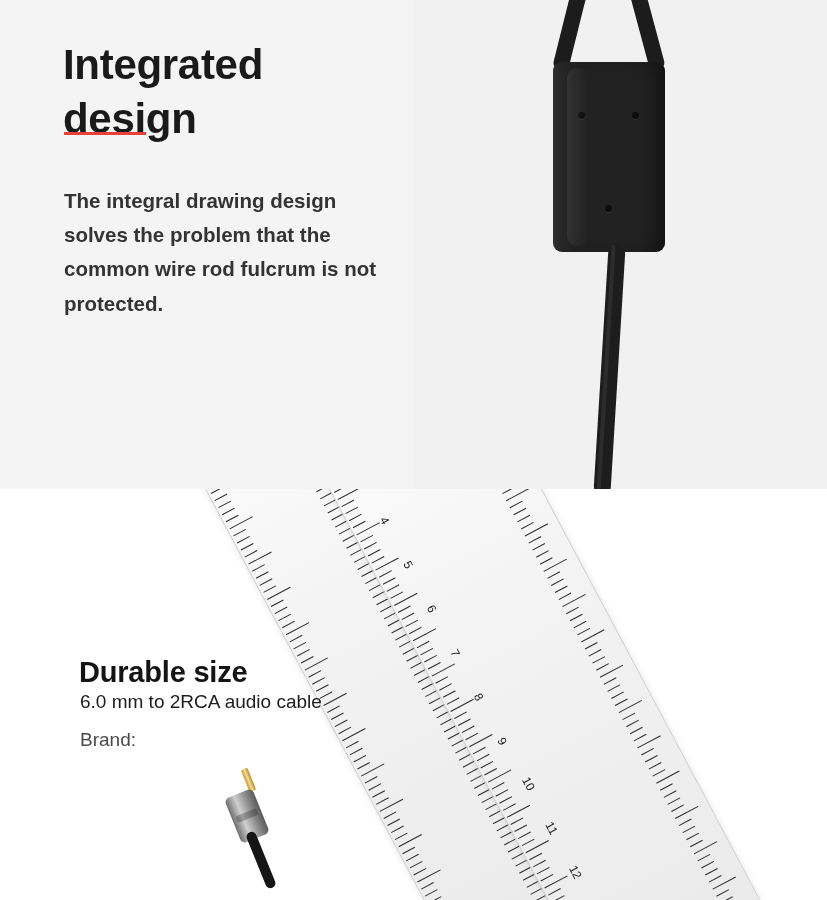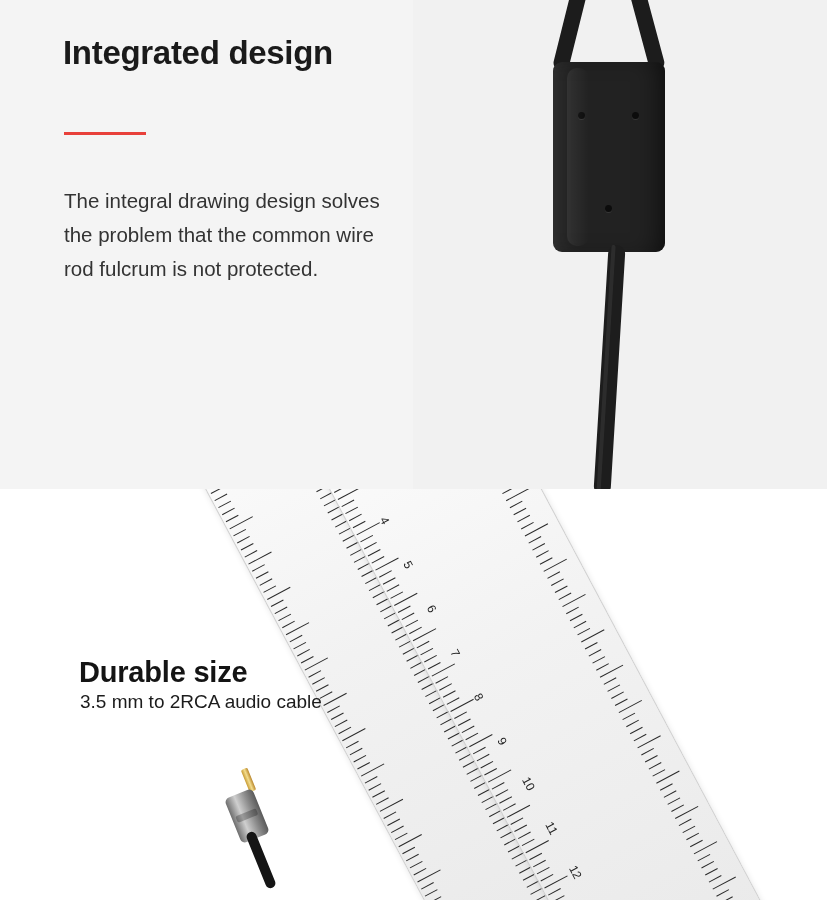--- a/index.html
+++ b/index.html
@@ -38,21 +38,21 @@
     height: 489px;
     background: #f1f1f1;
     overflow: hidden;
   }
 
   .headline {
     position: absolute;
     left: 63px;
     top: 10px;
     width: 340px;
-    font-size: 33px;
+    font-size: 42px;
     font-weight: bold;
     color: #1a1a1a;
     line-height: 1.28;
     letter-spacing: -0.3px;
   }
   .headline .l2 { display: block; }
 
   .rule-red {
     position: absolute;
     left: 64px;
@@ -63,20 +63,21 @@
   }
 
   .subcopy {
     position: absolute;
     left: 64px;
     top: 163px;
     width: 330px;
     font-size: 20.5px;
     color: #333333;
     line-height: 1.68;
+    font-weight: bold;
   }
 
   
   .cable-stage {
     position: absolute;
     left: 0; top: 0;
     width: 414px;
     height: 489px;
   }
   .wire-left {
@@ -561,20 +562,21 @@
           <div class="tick" style="width: 14px; top: 574px; left: 2px;"></div>
           <div class="tick" style="width: 14px; top: 582px; left: 2px;"></div>
         </div>
     </div>
   </div>
 </section>
 
 <h2 class="product-size-title">Durable size</h2>
 
 <div class="spec-list" id="spec-list">
-    <div class="spec-value">3.5 mm to 2RCA audio cable</div>
+    <div class="spec-value">6.0 mm to 2RCA audio cable</div>
+    <div class="spec-label">Brand:</div>
   </div>
 
 <div class="plug">
   <span class="plug-pin"></span>
   <span class="plug-body"></span>
   <span class="plug-cable"></span>
 </div>
 
 </body></html>

